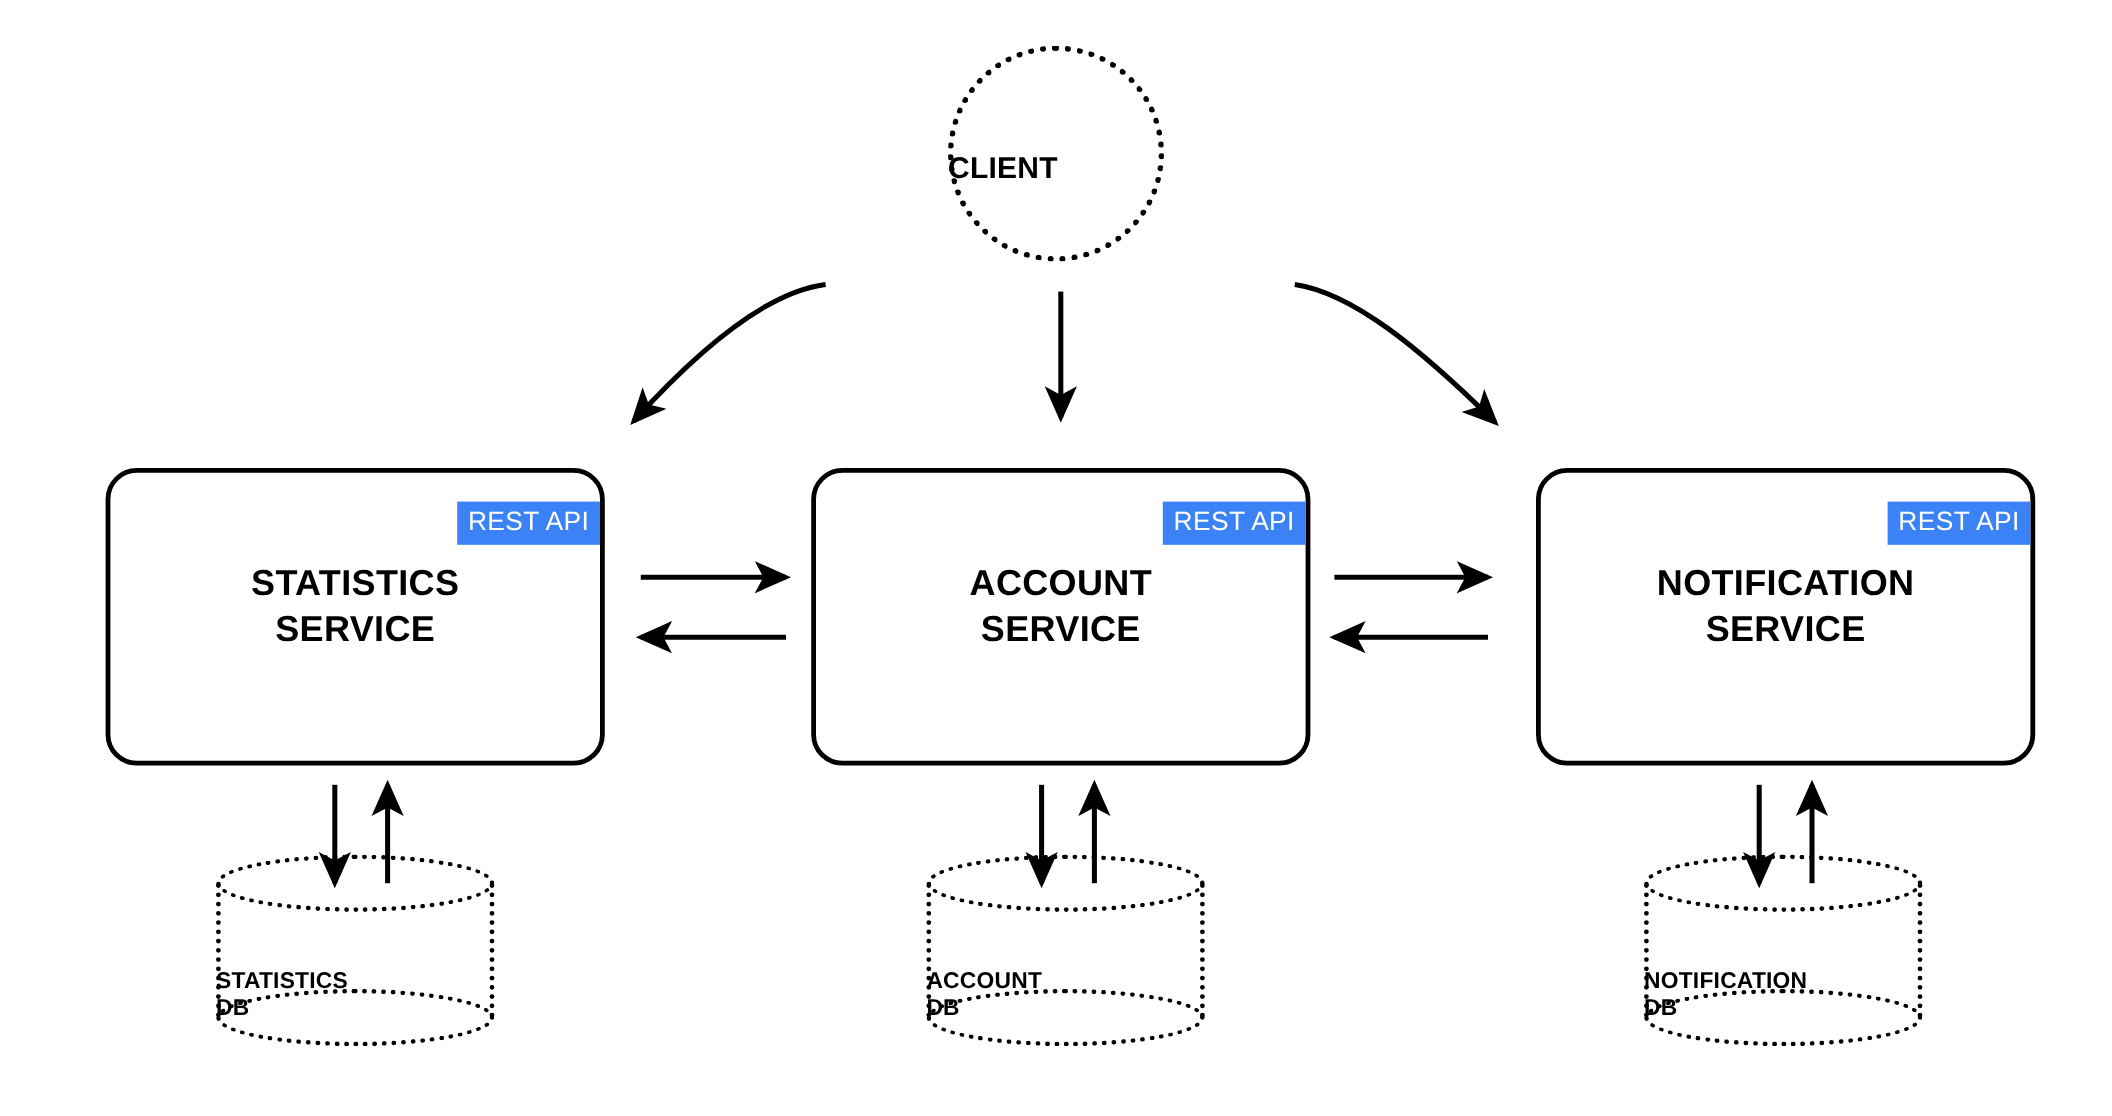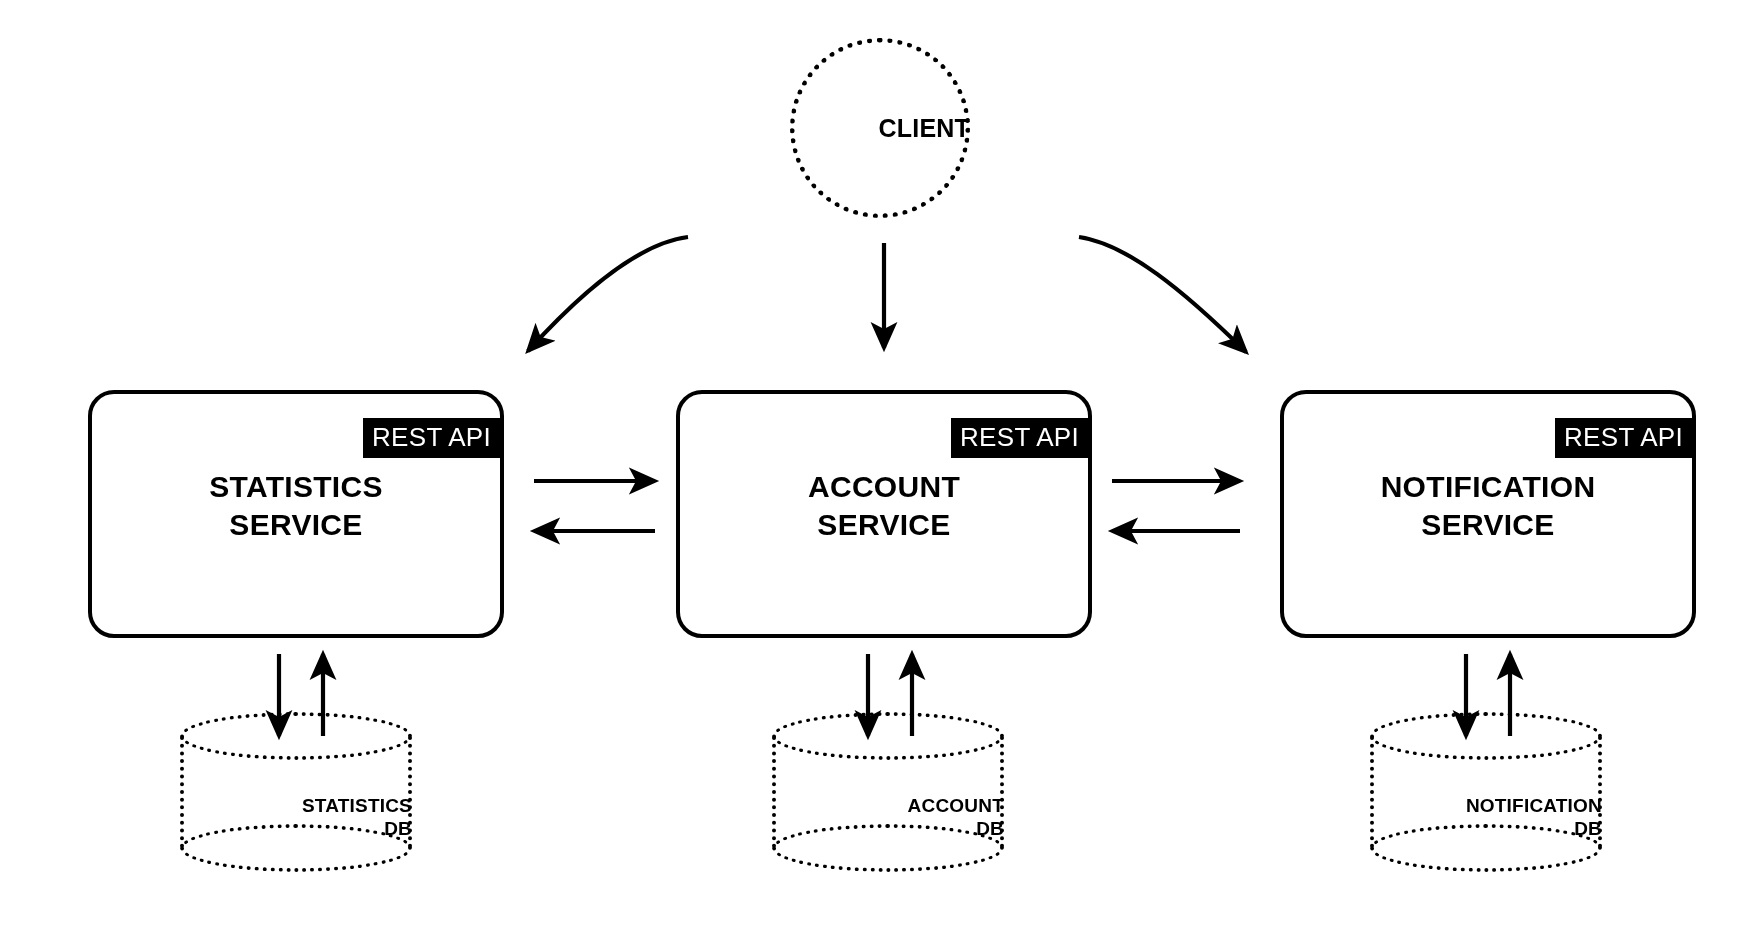--- a/index.html
+++ b/index.html
@@ -24,27 +24,28 @@
   .svg-layer {
     position: absolute;
     left: 0;
     top: 0;
     width: 1760px;
     height: 930px;
     pointer-events: none;
   }
   .node-label {
     position: absolute;
-    text-align: right;
+    text-align: left;
     font-family: "Liberation Sans", sans-serif;
     font-weight: bold;
     color: #000000;
     line-height: 1.22;
     white-space: pre-line;
     letter-spacing: 0.2px;
+    margin-top: 12px;
   }
   
   .client-circle {
     position: absolute;
     left: 790px;
     top: 38px;
     width: 180px;
     height: 180px;
     border: 5px dotted #000000;
     border-radius: 50%;
@@ -67,25 +68,25 @@
     background: #ffffff;
   }
   .service-box.b1 { left: 88px;  width: 416px; }
   .service-box.b2 { left: 676px; width: 416px; }
   .service-box.b3 { left: 1280px; width: 416px; }
 
   .rest-badge {
     position: absolute;
     top: 24px;
     right: 0px;
-    background: #000000;
+    background: #3b82f6;
     color: #ffffff;
     font-family: "Liberation Sans", sans-serif;
     font-weight: normal;
-    font-size: 26px;
+    font-size: 22px;
     line-height: 1;
     padding: 6px 9px 8px 9px;
     letter-spacing: 0.3px;
     white-space: nowrap;
     margin-left: 44px;
   }
   .service-title {
     position: absolute;
     left: 0;
     right: 0;

